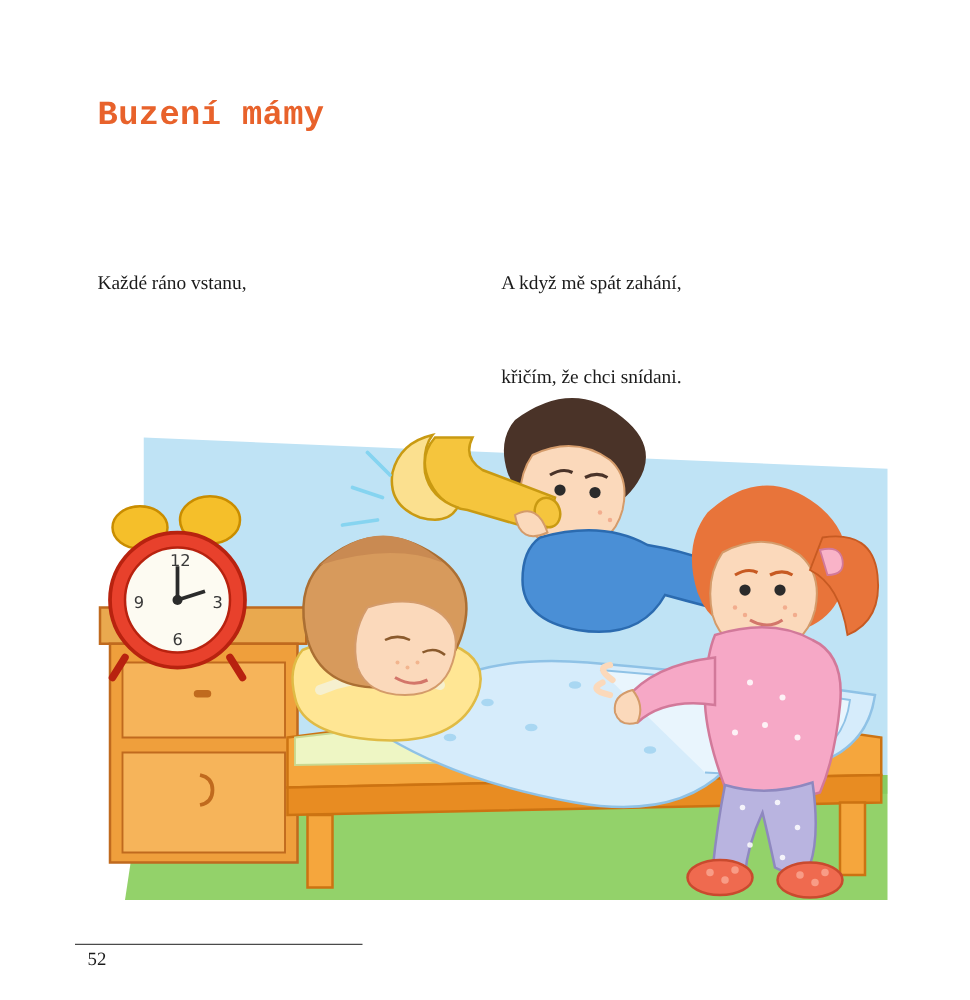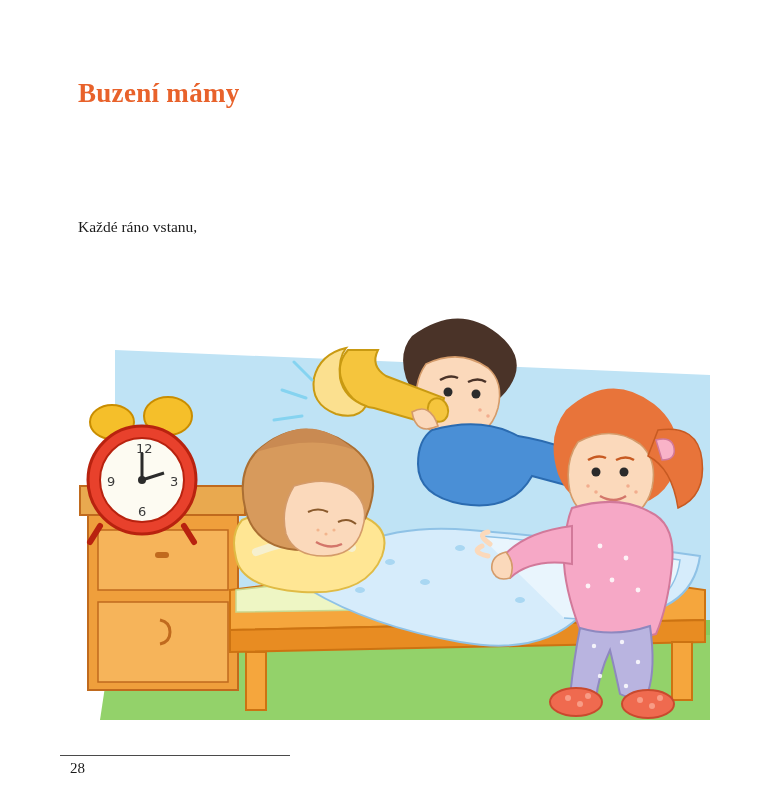--- a/index.html
+++ b/index.html
@@ -17,21 +17,21 @@
   .page {
     position: relative;
     width: 776px;
     height: 800px;
     background: #ffffff;
   }
   .title {
     position: absolute;
     left: 78px;
     top: 78px;
-    font-family: Liberation Serif, serif;
+    font-family: Liberation Mono, monospace;
     font-weight: bold;
     font-size: 27px;
     color: #e8622b;
     letter-spacing: 0.3px;
   }
   .poem {
     position: absolute;
     top: 168px;
     font-family: "Liberation Serif", serif;
     font-size: 15.5px;
@@ -70,20 +70,24 @@
 <body>
 
 <div class="page">
 
   <div class="title">Buzení mámy</div>
 
   <div class="poem col-left">
     <div>Každé ráno vstanu,</div>
   </div>
 
+  <div class="poem col-right">
+    <div>A když mě spát zahání,</div>
+    <div>křičím, že chci snídani.</div>
+  </div>
 
   <div class="illustration">
     <svg viewBox="0 0 660 450" width="660" height="450" xmlns="http://www.w3.org/2000/svg">
 
       <path d="M55 60 L650 85 L650 330 L55 330 Z" fill="#bfe3f5"></path>
 
       <path d="M55 330 L650 330 L650 430 L40 430 Z" fill="#93d26a"></path>
       <path d="M55 330 L650 330 L650 345 L50 345 Z" fill="#7cc457" opacity="0.5"></path>
 
       <g>
@@ -230,14 +234,14 @@
             <circle cx="528" cy="406" r="3"></circle>
           <circle cx="580" cy="410" r="3"></circle>
             <circle cx="592" cy="416" r="3"></circle>
             <circle cx="600" cy="408" r="3"></circle>
         </g>
       </g>
     </svg>
   </div>
 
   <div class="footer-rule"></div>
-  <div class="page-number">28</div>
+  <div class="page-number">52</div>
 </div>
 
 </body></html>

